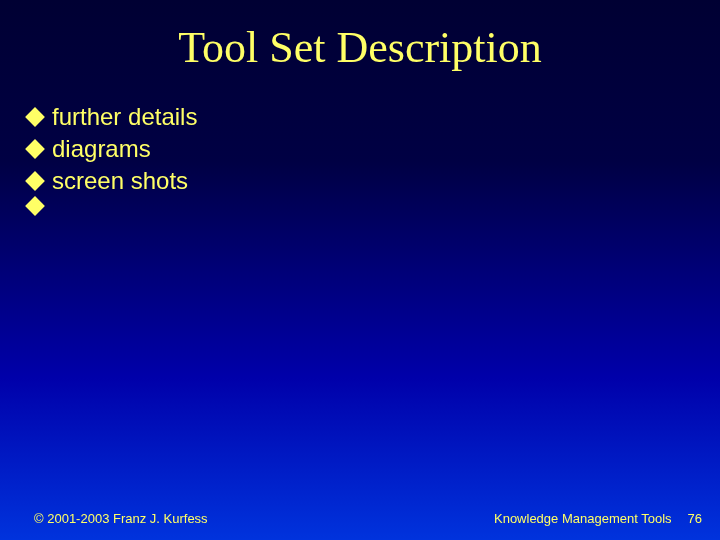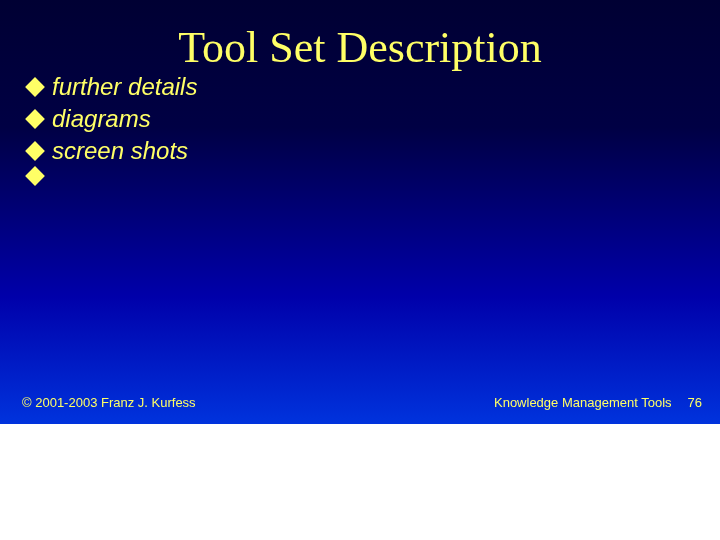--- a/index.html
+++ b/index.html
@@ -1,33 +1,33 @@
 <!DOCTYPE html>
 <html><head>
   <meta charset="utf-8">
   <style>
     * { margin: 0; padding: 0; box-sizing: border-box; }
     html, body { width: 720px; height: 540px; overflow: hidden; }
     .slide {
       width: 720px;
-      height: 424px;
+      height: 540px;
       background: linear-gradient(to bottom, #000033 0%, #000044 30%, #0000aa 70%, #0033dd 100%);
       position: relative;
       font-family: "Times New Roman", Times, serif;
     }
     .title {
       color: #ffff66;
       font-size: 44px;
       text-align: center;
       padding-top: 22px;
       font-weight: normal;
     }
     .bullets {
+      margin-top: 30px;
       margin-left: 28px;
-      font-style: italic;
     }
     .bullet-item {
       display: flex;
       align-items: center;
       margin-bottom: 4px;
     }
     .diamond {
       width: 14px;
       height: 14px;
       background: #ffff66;
@@ -36,21 +36,21 @@
       flex-shrink: 0;
     }
     .bullet-text {
       font-family: Arial, Helvetica, sans-serif;
       color: #ffff66;
       font-size: 24px;
     }
     .footer {
       position: absolute;
       bottom: 14px;
-      left: 4px;
+      left: 16px;
       right: 0;
       display: flex;
       justify-content: space-between;
       padding: 0 18px;
       font-family: Arial, Helvetica, sans-serif;
       color: #ffff66;
       font-size: 13px;
     }
     .footer-right {
       display: flex;

